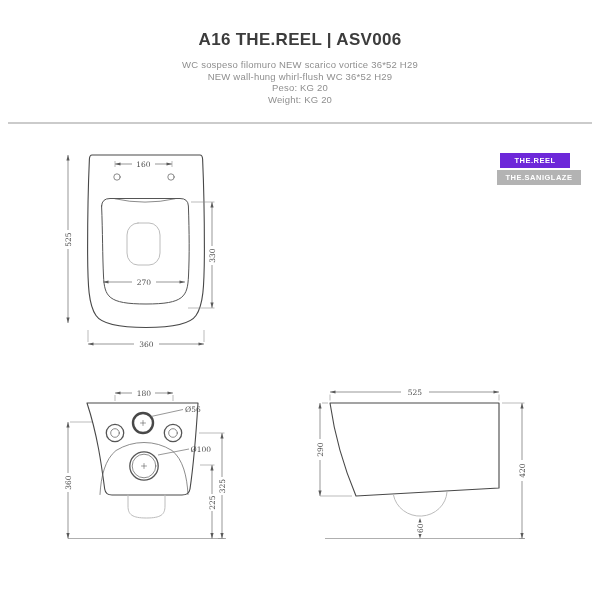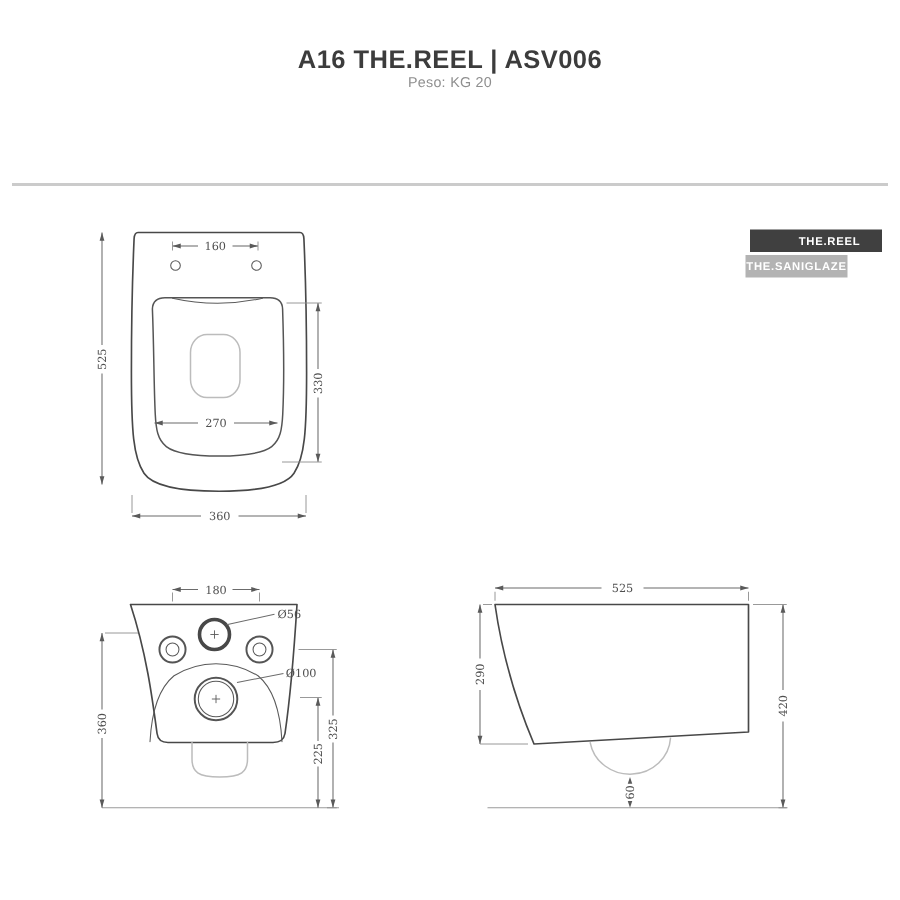--- a/index.html
+++ b/index.html
@@ -9,43 +9,48 @@
   }
   .header { position:absolute; top:0; left:0; width:600px; text-align:center; }
   .title  { margin:30px 0 0 0; font-size:17px; font-weight:bold; color:#3c3c3c; letter-spacing:.3px; }
   .subs   { margin-top:9px; }
   .sub    { font-size:9.5px; color:#8f8f8f; line-height:11.5px; letter-spacing:.2px; }
   .weights{ }
   .wline  { font-size:9.5px; color:#8f8f8f; line-height:11.5px; letter-spacing:.2px; }
   .divider{ position:absolute; top:122px; left:8px; width:584px; height:2px; background:#cbcbcb; }
   .badge  { position:absolute; color:#ffffff; font-size:7.5px; font-weight:bold; letter-spacing:.5px;
             display:flex; align-items:center; justify-content:center; }
-  .badge-reel { left:500px; top:153px; width:70px; height:15px; background:#404040;padding-left:18px; }
-  .badge-sani { left:497px; top:170px; width:68px; height:15px; background:#b3b3b3; }
+  .badge-reel { left:500px; top:153px; width:70px; height:15px; background:#6d28d9; }
+  .badge-sani { left:497px; top:170px; width:84px; height:15px; background:#b3b3b3; }
   svg.drawing { position:absolute; overflow:visible; }
   #top-view   { left:55px;  top:143px; }
   #front-view { left:50px;  top:385px; }
   #side-view  { left:305px; top:385px; }
   .outline { fill:none; stroke:#484848; stroke-width:1.1; stroke-linejoin:round; stroke-linecap:round; }
   .mid     { fill:none; stroke:#555555; stroke-width:1;   stroke-linejoin:round; stroke-linecap:round; }
   .thin    { fill:none; stroke:#5a5a5a; stroke-width:.7;  stroke-linecap:round; }
   .light   { fill:none; stroke:#bcbcbc; stroke-width:1;   stroke-linecap:round; }
   .dim     { fill:none; stroke:#6b6b6b; stroke-width:.7; }
   .ext     { fill:none; stroke:#8d8d8d; stroke-width:.6; }
   .floor   { fill:none; stroke:#9a9a9a; stroke-width:.8; }
   .arr     { fill:#5a5a5a; stroke:none; }
   text.dimtxt { fill:#4f4f4f; font-family:"DejaVu Serif", serif; font-size:7.5px; }
 </style>
 </head>
 <body>
 
 <div class="header">
   <h1 class="title">A16 THE.REEL | ASV006</h1>
+  <div class="subs">
+    <div class="sub">WC sospeso filomuro NEW scarico vortice 36*52  H29</div>
+    <div class="sub">NEW wall-hung whirl-flush WC 36*52  H29</div>
+  </div>
   <div class="weights">
     <div class="wline">Peso: KG 20</div>
+    <div class="wline">Weight: KG 20</div>
   </div>
 </div>
 
 <div class="divider"></div>
 
 <div class="badge badge-reel">THE.REEL</div>
 <div class="badge badge-sani">THE.SANIGLAZE</div>
 
 <svg id="top-view" class="drawing" width="170" height="215" viewBox="0 0 170 215">
   <g>

